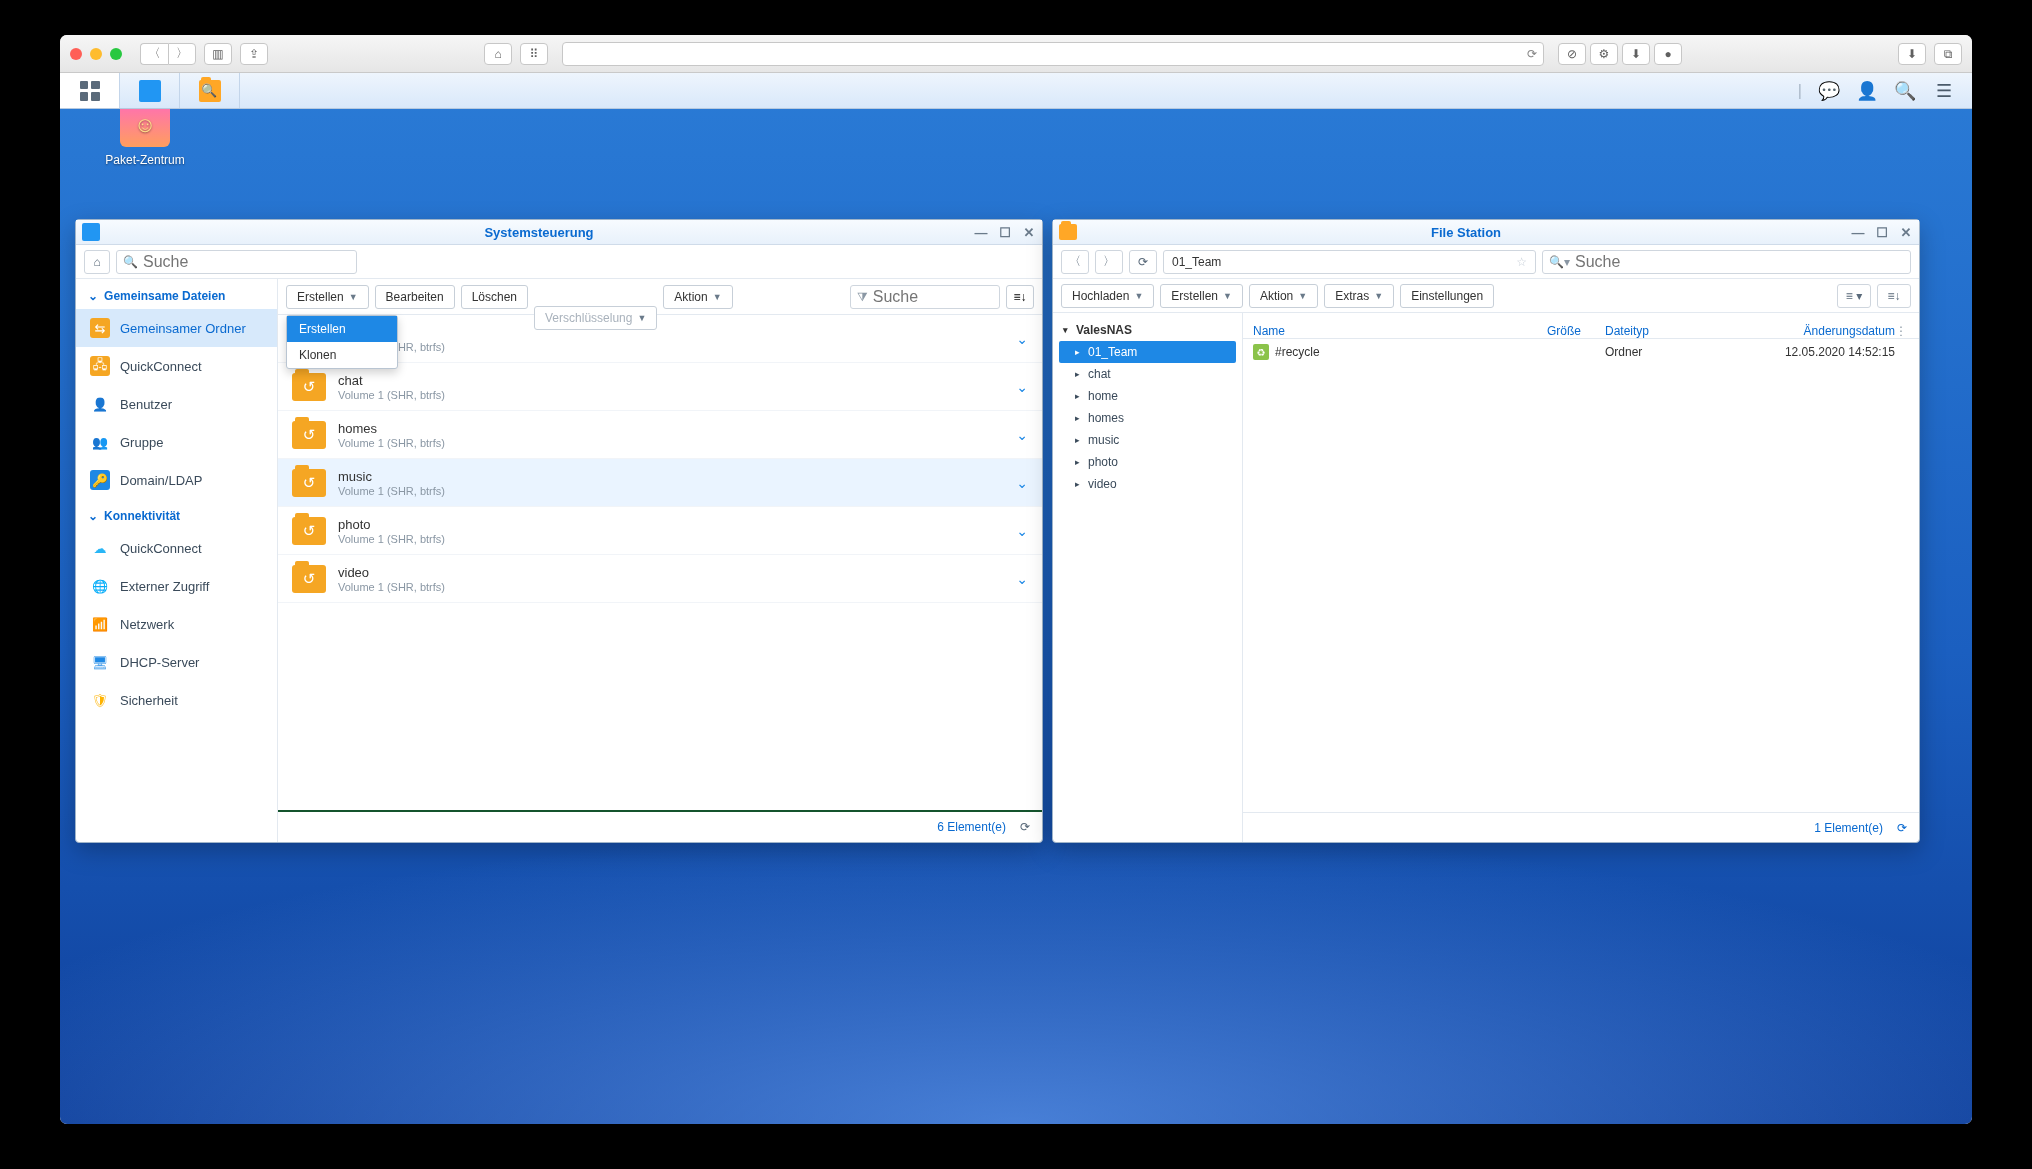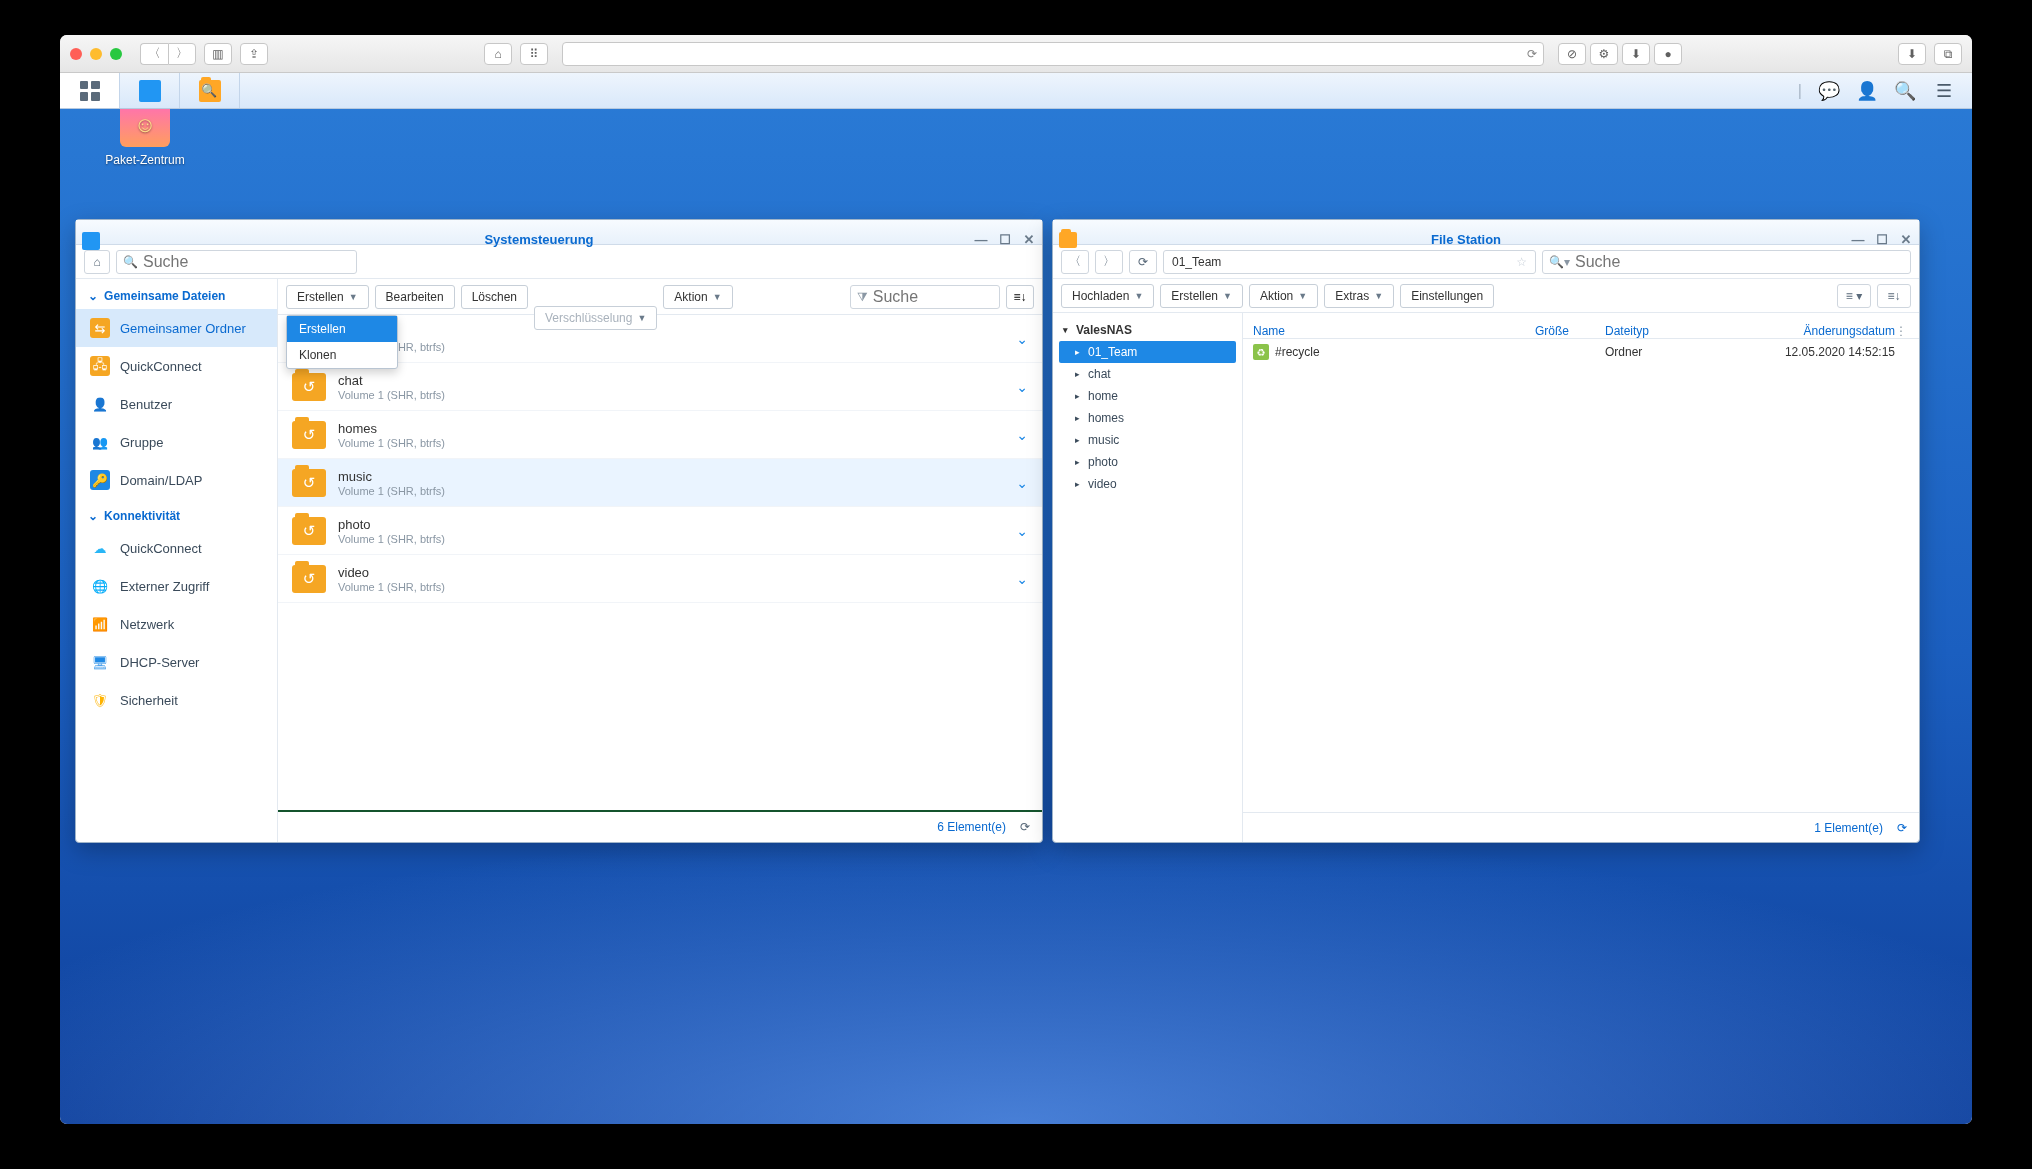--- a/index.html
+++ b/index.html
@@ -34,21 +34,21 @@
 .fs-ico{background:#ffa726; border-radius:2px; position:relative; display:flex; align-items:center; justify-content:center;}
 .fs-ico::before{content:""; position:absolute; top:-3px; left:2px; width:10px; height:4px; background:#ffa726; border-radius:2px 2px 0 0;}
 .tray-ico{width:20px; height:20px; display:flex; align-items:center; justify-content:center; font-size:18px;}
 
 .desktop-icon{ position:absolute; top:30px; left:45px; width:80px; text-align:center; color:#fff; font-size:12px; text-shadow:0 1px 2px rgba(0,0,0,.5);}
 .desktop-icon .pkg{width:50px; height:44px; margin:0 auto 6px; background:linear-gradient(#ff6fb5,#ff9e5e); border-radius:6px; position:relative; display:flex; align-items:center; justify-content:center;}
 .desktop-icon .pkg::before{content:"☺"; color:#ffe08a; font-size:22px;}
 
 
 .dsm-win{ position:absolute; background:#fff; border:1px solid #9fb4c9; border-radius:4px; box-shadow:0 8px 24px rgba(0,0,0,.25); display:flex; flex-direction:column; z-index:2; }
-.dsm-titlebar{ height:24px; background:linear-gradient(#f7fbff,#e8f1fb); border-bottom:1px solid #cfdbe9; display:flex; align-items:flex-start; padding:12px 6px; font-size:13px; color:#0a6ad0; font-weight:600;}
+.dsm-titlebar{ height:24px; background:linear-gradient(#f7fbff,#e8f1fb); border-bottom:1px solid #cfdbe9; display:flex; align-items:center; padding:12px 6px; font-size:13px; color:#0a6ad0; font-weight:600;}
 .dsm-titlebar .title{flex:1; text-align:center;}
 .dsm-titlebar .winico{width:18px; height:18px; border-radius:2px; margin-right:4px;}
 .dsm-titlebar .ctrls{display:flex; gap:10px; color:#6a7a8a; font-size:13px;}
 .dsm-titlebar .ctrls span{cursor:default; width:14px; text-align:center;}
 
 
 .cp-toolbar2{ height:34px; border-bottom:1px solid #e3e9f0; display:flex; align-items:center; padding:0 8px; gap:6px; font-size:12px; color:#333; }
 .home-btn{width:26px; height:24px; border:1px solid #cfd6de; border-radius:3px; display:flex; align-items:center; justify-content:center; color:#5a6a7a;}
 .search-wrap{display:flex; align-items:center; border:1px solid #cfd6de; border-radius:3px; height:24px; padding:0 6px; gap:5px; color:#8a97a4; flex:1;}
 .search-wrap input{border:none; outline:none; flex:1; font-size:16px; background:transparent;}
@@ -96,21 +96,21 @@
 
 .fs-body{flex:1; display:flex; overflow:hidden;}
 .fs-tree{width:190px; border-right:1px solid #e3e9f0; font-size:12px; padding:6px 0;}
 .tree-root{font-weight:600; color:#333; padding:4px 10px; display:flex; align-items:center; gap:5px;}
 .tree-item{ padding:4px 10px 4px 22px; display:flex; align-items:center; gap:5px; color:#3a4a5a;}
 .tree-item.sel{ background:#1e88e5; color:#fff; margin:0 6px; border-radius:2px; padding-left:16px;}
 .tree-caret{font-size:9px; width:8px; display:inline-block;}
 
 .fs-list{flex:1; display:flex; flex-direction:column;}
 .fs-head{display:flex; height:26px; border-bottom:1px solid #e3e9f0; font-size:12px; color:#0a6ad0; align-items:flex-end; padding:0 10px;}
-.fs-col-name{flex:1.5;} .fs-col-size{width:60px; text-align:right; padding-right:24px;margin-top:40px;} .fs-col-type{width:110px;margin-left:12px;} .fs-col-date{width:180px; text-align:right;}
+.fs-col-name{flex:1.5;} .fs-col-size{width:60px; text-align:right; padding-right:24px;margin-top:40px;} .fs-col-type{width:110px;} .fs-col-date{width:180px; text-align:right;}
 .fs-col-menu{width:14px; color:#8a97a4;}
 .fs-row{display:flex; height:26px; align-items:center; padding:0 10px; font-size:12px; color:#333;}
 .fs-row .file-ico{width:16px; height:16px; background:#8bc34a; border-radius:2px; margin-right:6px; display:flex; align-items:center; justify-content:center; color:#fff; font-size:10px;}
 
 .fs-status{height:30px; border-top:1px solid #e3e9f0; display:flex; align-items:center; justify-content:flex-end; padding:0 12px; font-size:12px; color:#0a6ad0; gap:14px;}
 </style>
 </head>
 <body>
 
 <div class="mac-window">

